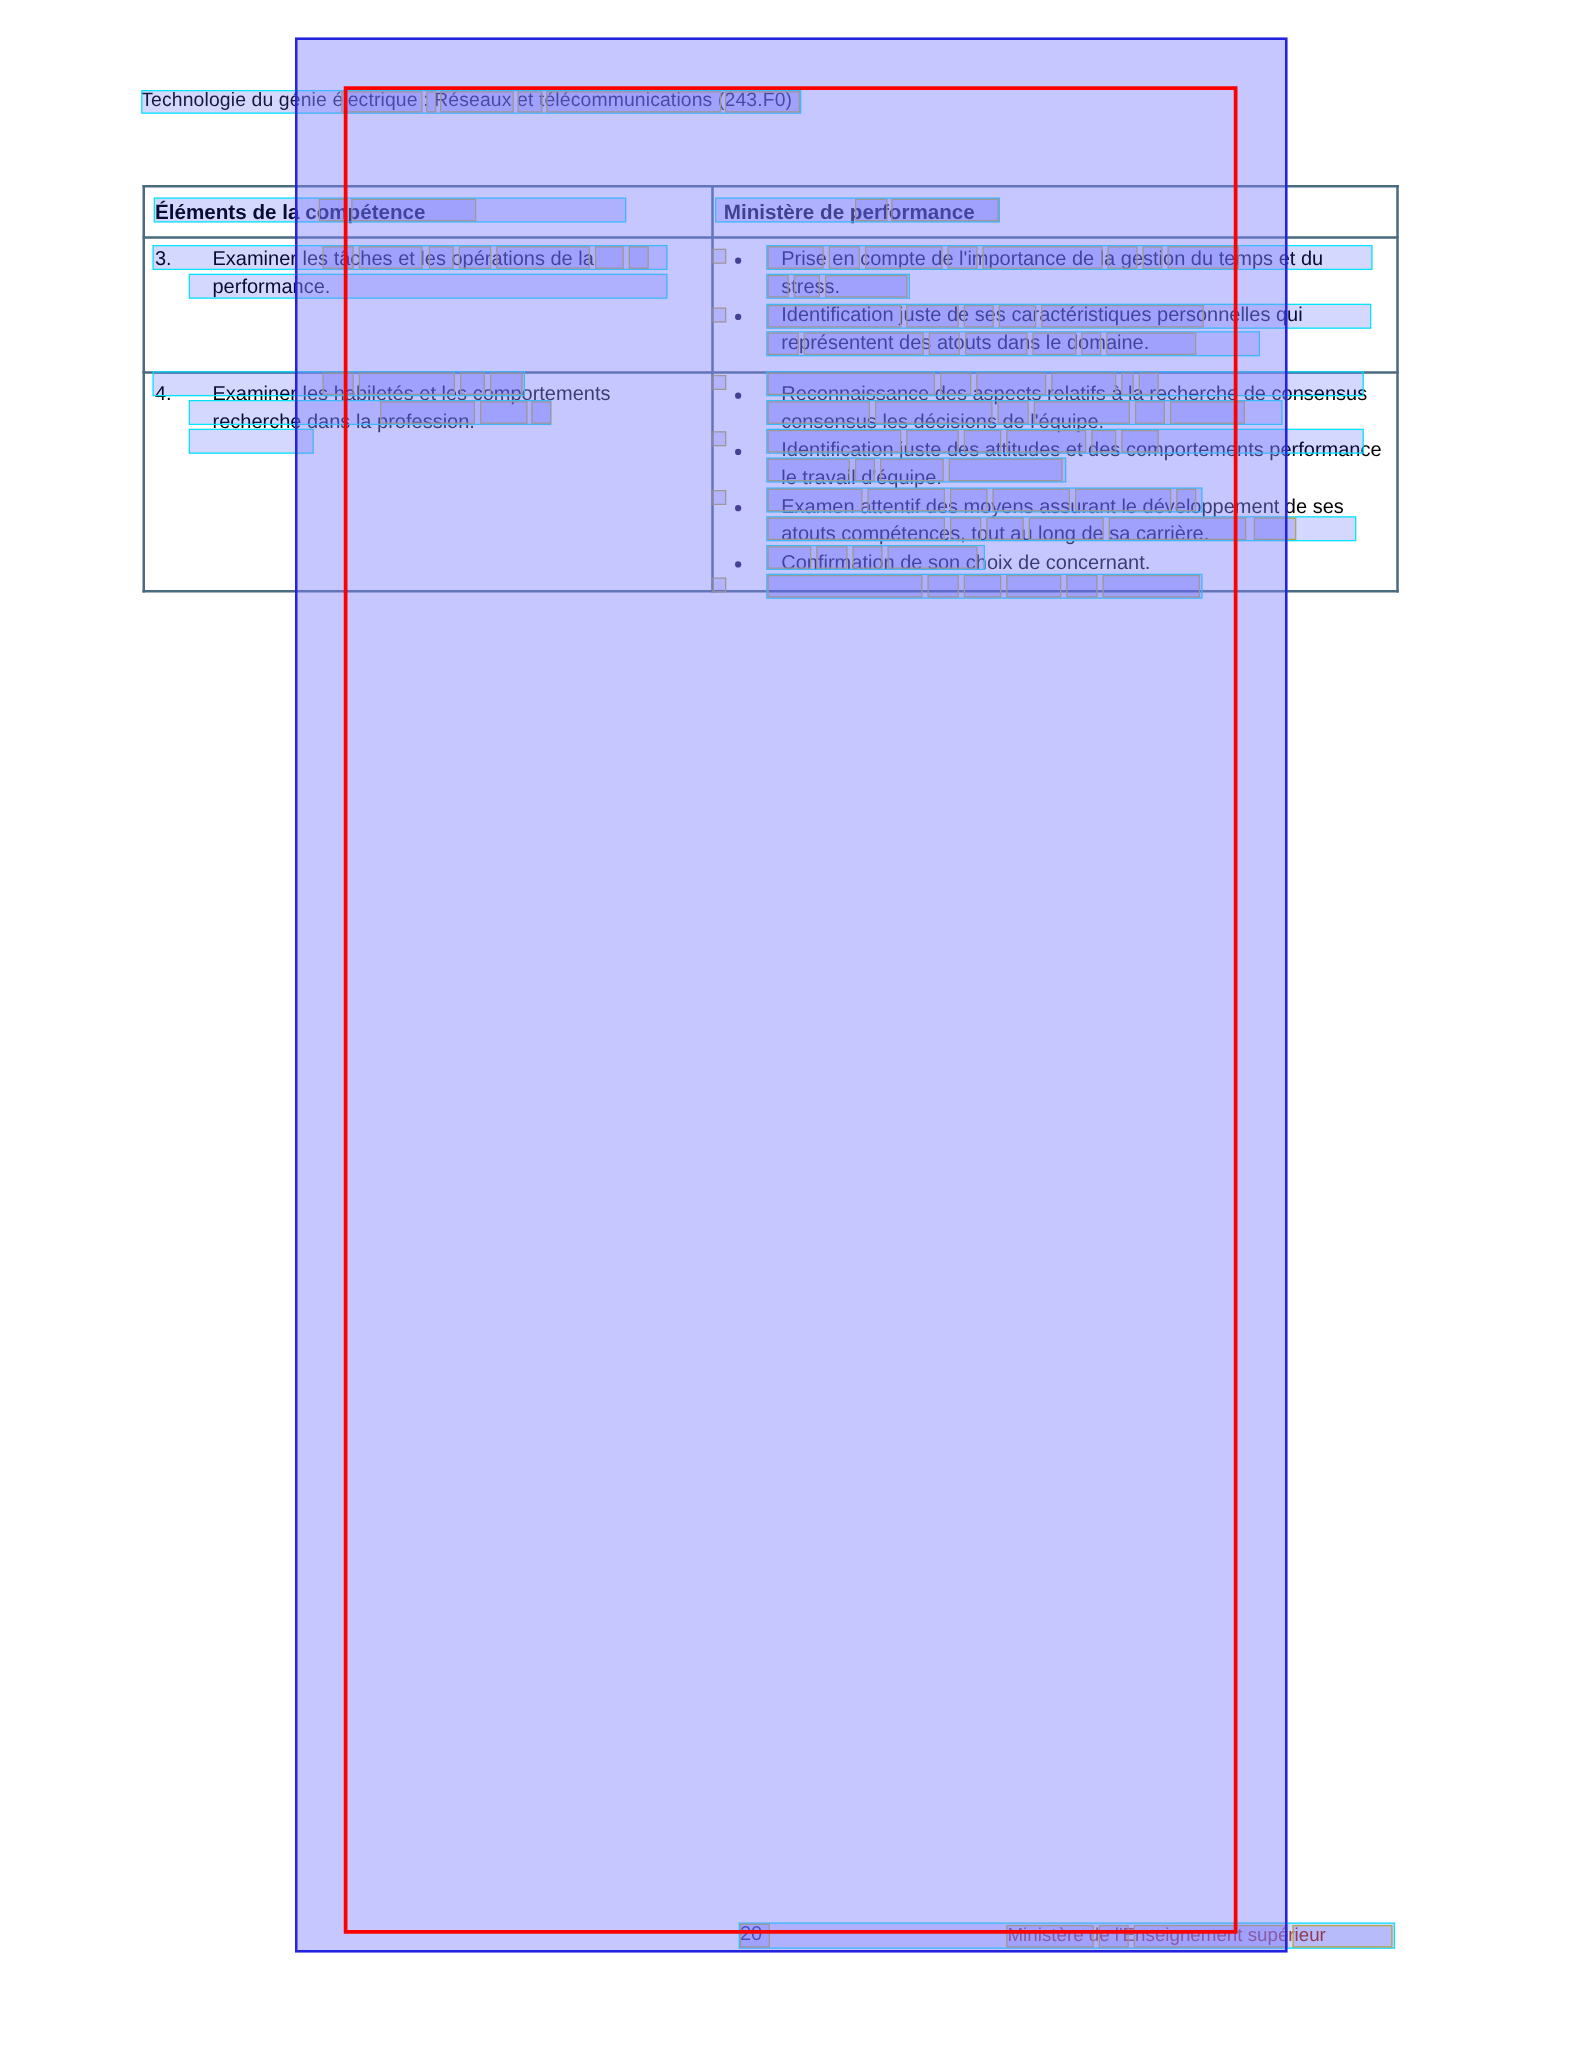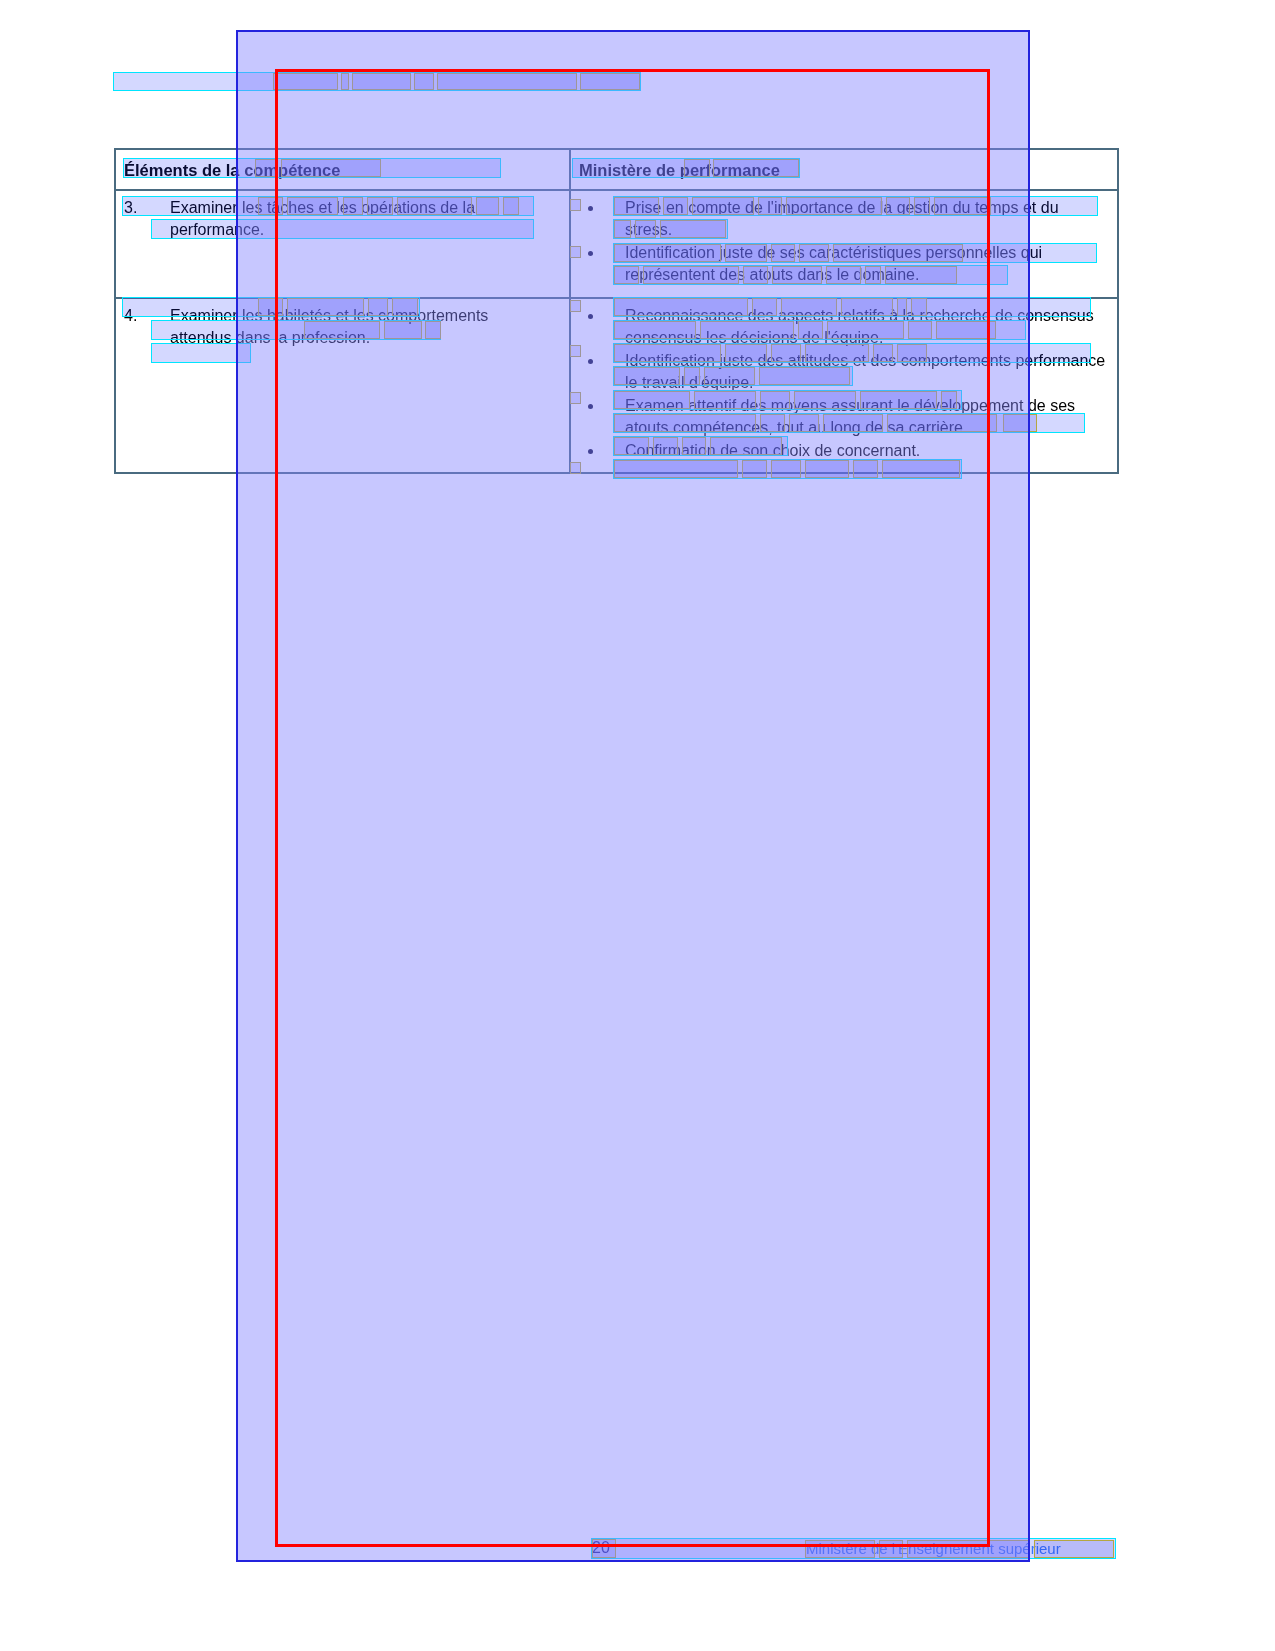--- a/index.html
+++ b/index.html
@@ -137,21 +137,21 @@
     left: 592px;
     top: 1539px;
     font-size: 16px;
     color: #1b1b6b;
   }
   .footer-right {
     position: absolute;
     left: 806px;
     top: 1540px;
     font-size: 15px;
-    color: #3b82f6;
+    color: #c2410c;
     white-space: nowrap;
   }
 
   
   .ocr {
     position: absolute;
     box-sizing: border-box;
     pointer-events: none;
   }
   .ocr-line {
@@ -163,20 +163,21 @@
     background: rgba(40,40,220,0.16);
   }
 </style>
 </head>
 <body>
 
 <div id="page">
 
   <div class="doc-layer">
 
+    <div class="hdr-line">Technologie du génie électrique : Réseaux et télécommunications (243.F0)</div>
 
     <table class="comp-table">
       <colgroup>
           <col class="col-left">
           <col class="col-right">
         </colgroup>
       <thead>
         <tr>
           <th>Éléments de la compétence</th>
           <th>Ministère de performance</th>
@@ -191,21 +192,21 @@
           <td>
             <ul class="crit">
               <li>Prise en compte de l'importance de la gestion du temps et du stress.</li>
               <li>Identification juste de ses caractéristiques personnelles qui représentent des atouts dans le domaine.</li>
             </ul>
           </td>
         </tr>
         <tr>
           <td class="elem-row">
             <span class="elem-num">4.</span>
-            <span class="elem-text">Examiner les habiletés et les comportements attendus dans la profession.</span>
+            <span class="elem-text">Examiner les habiletés et les comportements recherche dans la profession.</span>
           </td>
           <td>
             <ul class="crit">
               <li>Reconnaissance des aspects relatifs à la recherche de consensus consensus les décisions de l'équipe.</li>
               <li>Identification juste des attitudes et des comportements performance le travail d'équipe.</li>
               <li>Examen attentif des moyens assurant le développement de ses atouts compétences, tout au long de sa carrière.</li>
               <li>Confirmation de son choix de concernant.</li>
             </ul>
           </td>
         </tr>

